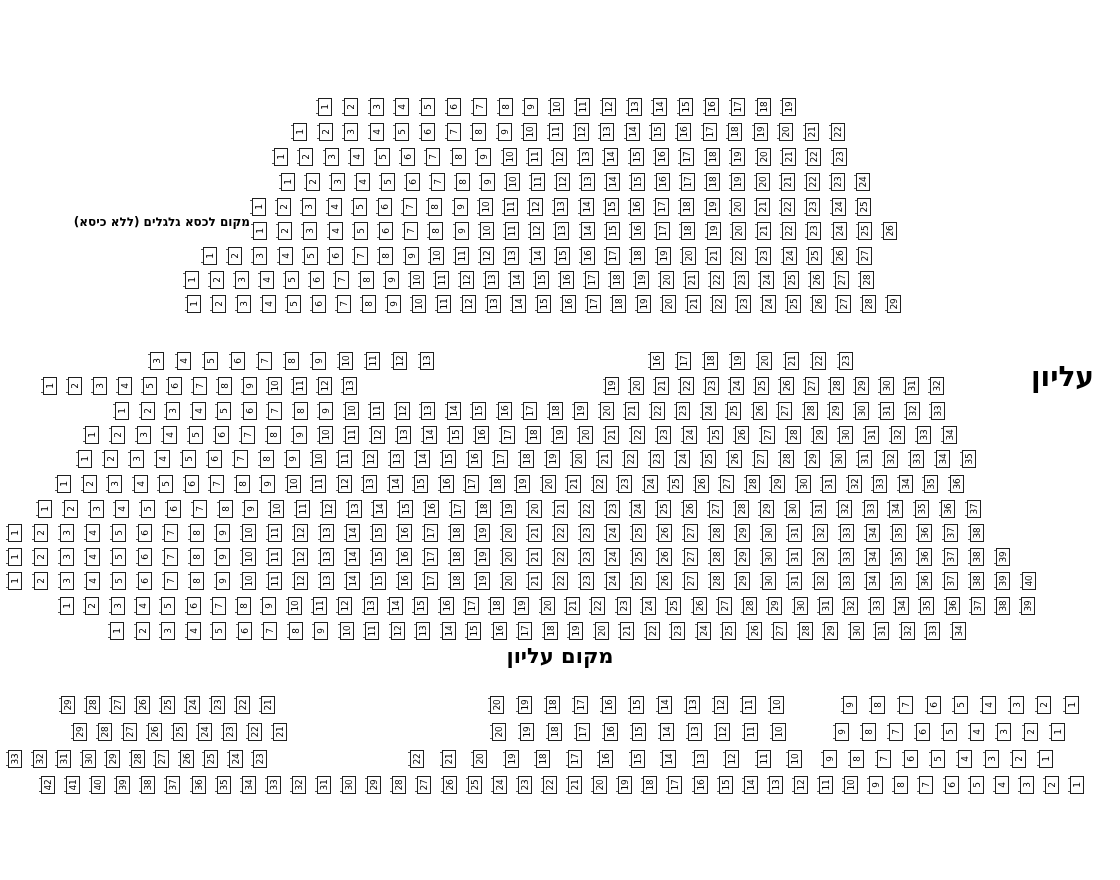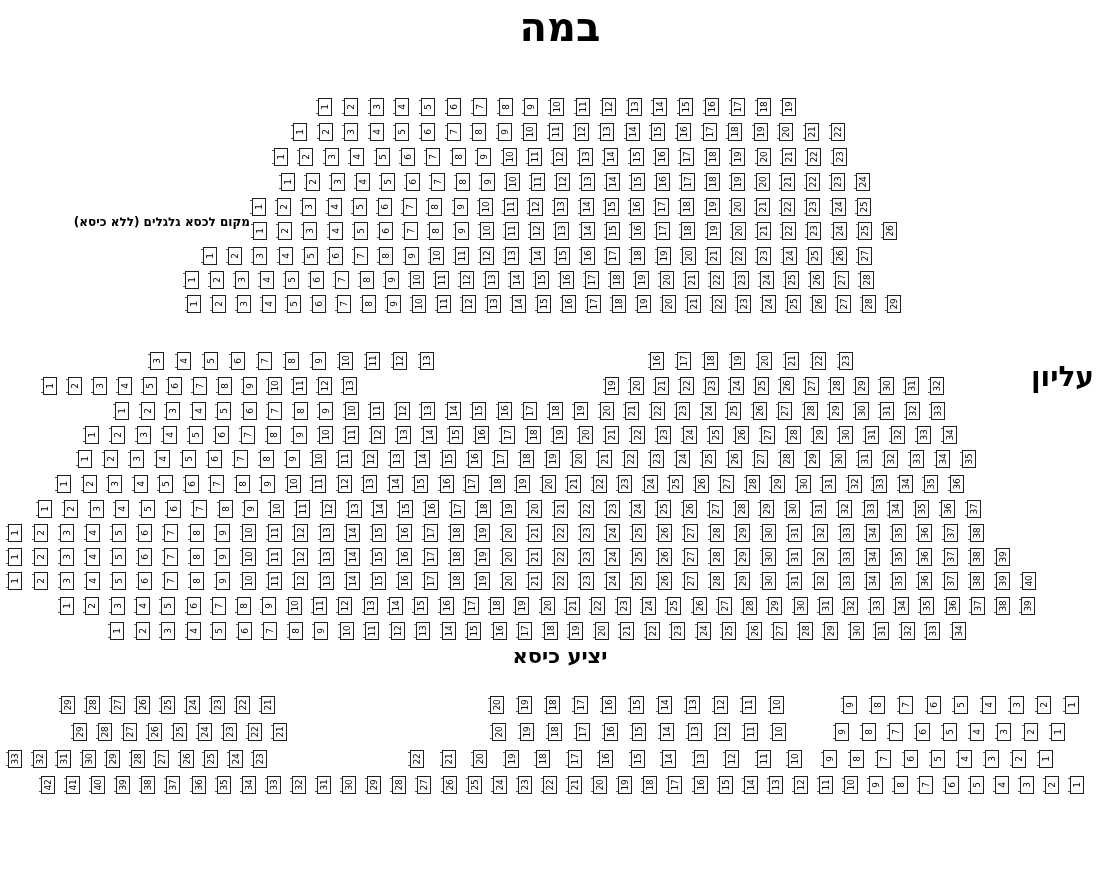--- a/index.html
+++ b/index.html
@@ -56,27 +56,26 @@
     font-size: 9px; line-height: 1;
     letter-spacing: -0.3px;
     color: #000;
     font-family: "DejaVu Sans", sans-serif;
   }
 </style>
 </head>
 <body>
 
 <div id="chart">
-  <div class="stage-title">במה</div>
 
   <div class="hall-label">עליון</div>
 
   <div class="wheelchair-note">מקום לכסא גלגלים (ללא כיסא)</div>
 
-  <div class="balcony-label">יציע כיסא</div>
+  <div class="balcony-label">מקום עליון</div>
 
   <div id="seats-layer">
       <div class="seat" style="left: 318px; top: 98px;">
         <span>1</span>
       </div>
       <div class="seat" style="left: 344px; top: 98px;">
         <span>2</span>
       </div>
       <div class="seat" style="left: 370px; top: 98px;">
         <span>3</span>

